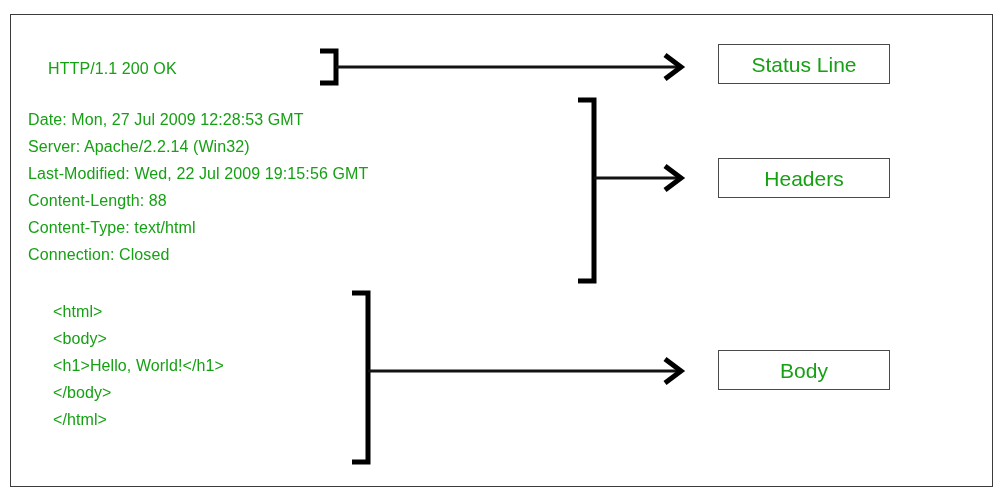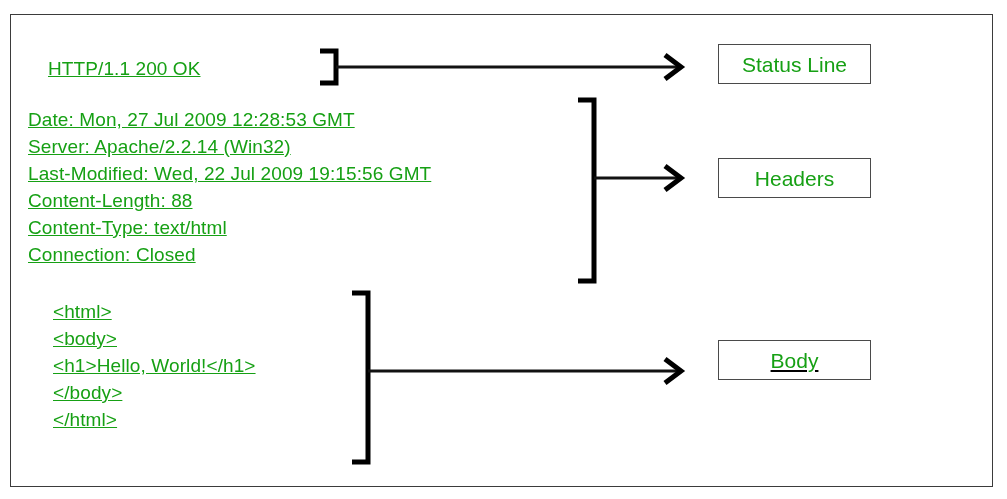--- a/index.html
+++ b/index.html
@@ -2,35 +2,35 @@
 <html><head>
 <meta charset="utf-8">
 <style>
   html,body{margin:0;padding:0;background:#ffffff;}
   body{width:1007px;height:499px;position:relative;overflow:hidden;
        font-family:"Liberation Sans",sans-serif;}
 
   #frame{position:absolute;left:10px;top:14px;width:983px;height:473px;
          border:1.5px solid #3b3b3b;background:#ffffff;box-sizing:border-box;}
 
-  .msgtext{position:absolute;color:#16a014;white-space:pre;font-size:19px;
-           line-height:27px;letter-spacing:0.1px;text-decoration:underline;}
+  .msgtext{position:absolute;color:#16a014;white-space:pre;font-size:16px;
+           line-height:27px;letter-spacing:0.1px;}
 
   #status-line-text{left:48px;top:55px;}
   #headers-block{left:28px;top:106px;}
   #body-block{left:53px;top:298px;}
 
-  .label-box{position:absolute;width:153px;height:40px;
+  .label-box{position:absolute;width:172px;height:40px;
              border:1.5px solid #4a4a4a;background:#ffffff;box-sizing:border-box;
              display:flex;align-items:center;justify-content:center;}
   .label-box span{color:#16a014;font-size:21px;line-height:21px;}
 
   #status-line-box{left:718px;top:44px;}
   #headers-box{left:718px;top:158px;}
-  #body-box{left:718px;top:340px;text-decoration:underline;}
+  #body-box{left:718px;top:350px;}
 
   svg.connector{position:absolute;left:0;top:0;width:1007px;height:499px;
                 pointer-events:none;overflow:visible;}
   .stroke{stroke:#000000;fill:none;stroke-width:5;}
   .thinline{stroke:#121212;fill:none;stroke-width:3.2;}
   .head{fill:none;stroke:#000000;stroke-width:5;stroke-linejoin:miter;stroke-linecap:butt;}
 </style>
 </head>
 <body>
 

